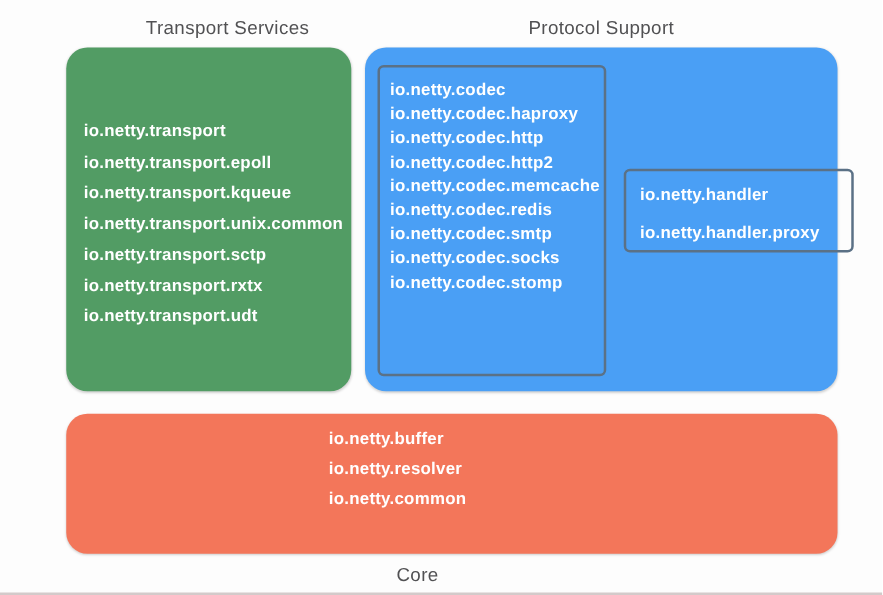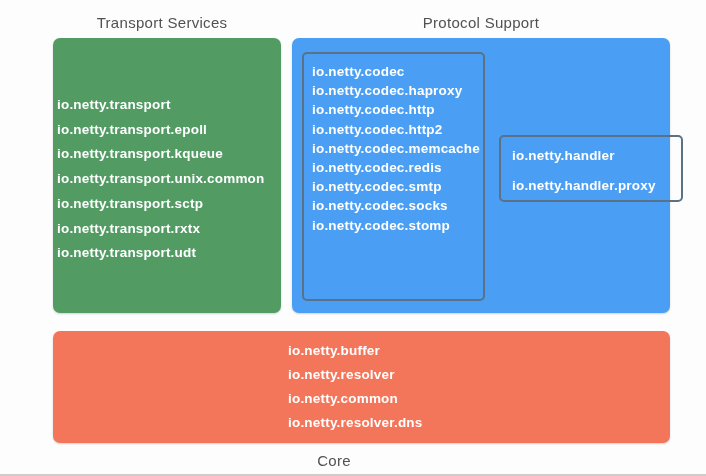--- a/index.html
+++ b/index.html
@@ -18,40 +18,40 @@
   .section-title {
     position: absolute;
     top: 14px;
     height: 18px;
     line-height: 18px;
     text-align: center;
     font-size: 15px;
     letter-spacing: 0.3px;
     color: #515153;
   }
-  #title-transport { left: 48px;  width: 228px; }
+  #title-transport { left: 68px;  width: 228px; }
   #title-protocol  { left: 292px; width: 378px; }
   #title-core {
     top: auto;
     bottom: 6px;
     left: 0;
     width: 668px;
     margin-top: 48px;
   }
   .panel {
     position: absolute;
-    border-radius: 7px;
+    border-radius: 17px;
     box-shadow: 0 1px 2px rgba(0,0,0,0.18);
     box-sizing: border-box;
   }
   #panel-transport {
     left: 53px; top: 38px;
     width: 228px; height: 275px;
     background: #529c64;
-    padding: 55px 0 0 4px;
+    padding: 55px 0 0 14px;
   }
   #panel-protocol {
     left: 292px; top: 38px;
     width: 378px; height: 275px;
     background: #4a9ff5;
   }
   #panel-core {
     left: 53px; top: 331px;
     width: 617px; height: 112px;
     background: #f3765a;
@@ -76,21 +76,21 @@
   .pkg {
     color: #ffffff;
     font-size: 13.5px;
     font-weight: 600;
     letter-spacing: 0.2px;
     white-space: nowrap;
   }
   #panel-transport .pkg { line-height: 24.7px; }
   #group-codec     .pkg { line-height: 19.2px; }
   #group-handler   .pkg { line-height: 30px; }
-  #panel-core      .pkg { line-height: 24px; margin-left: 25px; }
+  #panel-core      .pkg { line-height: 24px; }
   #bottom-line {
     position: absolute;
     left: 0; bottom: 0;
     width: 706px; height: 2px;
     background: #d3caca;
   }
 </style>
 </head>
 <body>
 
@@ -132,21 +132,20 @@
           <div class="pkg">io.netty.handler.proxy</div>
         </div>
     </div>
   </div>
 
   <div id="panel-core" class="panel">
     <div>
         <div class="pkg">io.netty.buffer</div>
         <div class="pkg">io.netty.resolver</div>
         <div class="pkg">io.netty.common</div>
-        <div class="pkg">io.netty.resolver.dns</div>
       </div>
   </div>
 
   <div id="title-core" class="section-title">Core</div>
 
   <div id="bottom-line"></div>
 
 </div>
 
 </body></html>

